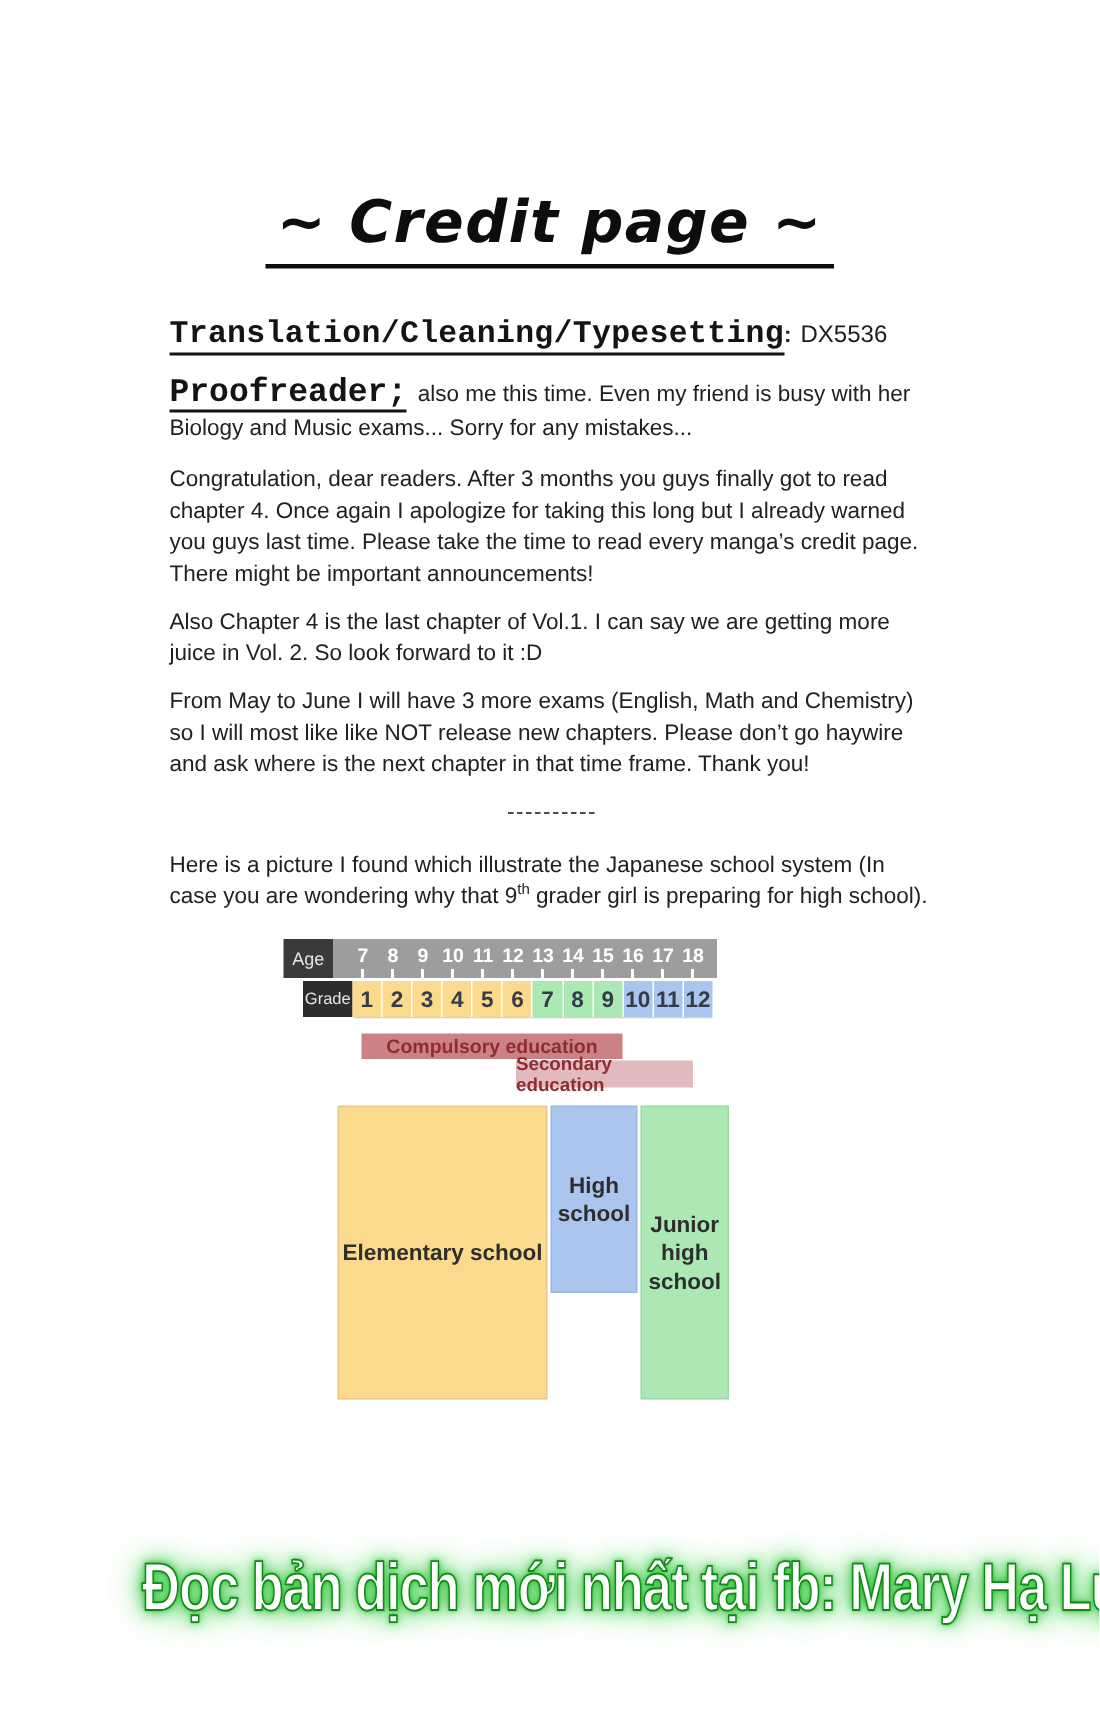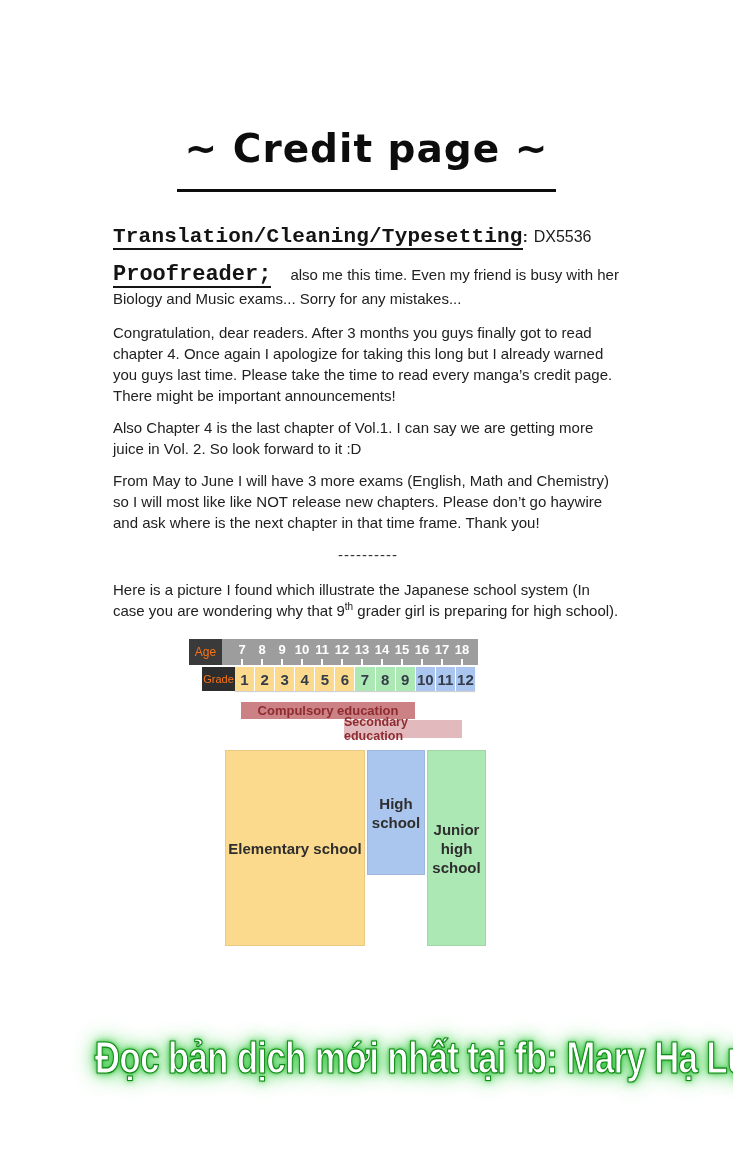--- a/index.html
+++ b/index.html
@@ -9,47 +9,47 @@
     background:#ffffff; overflow:hidden;
     font-family:"Liberation Sans", sans-serif; color:#212121;
   }
 
   
   .title {
     margin-top:126px; text-align:center;
     font-family:"DejaVu Sans", sans-serif; font-weight:700;
     font-size:39px; color:#0d0d0d; letter-spacing:1px;
   }
-  .title .underlined { border-bottom:3px solid #0d0d0d; padding:0 8px 18px; display:inline-block; }
+  .title .underlined { border-bottom:3px solid #0d0d0d; padding:0 8px 5px; display:inline-block;font-style:italic; }
 
   .content { margin:34px 113px 0; width:510px; }
   .content p { font-size:15px; line-height:21px; margin-bottom:11px; }
 
   .hand {
     font-family:Liberation Mono, monospace; font-weight:700; color:#141414;
   }
   .lbl-underline { border-bottom:2px solid #141414; padding-bottom:1px; display:inline-block; }
   .cred-line { line-height:30px; margin-bottom:14px !important; }
   .cred-label { font-size:21px; letter-spacing:0.2px; }
   .cred-colon { font-size:15px; font-weight:700; }
   .cred-value { font-size:16px; color:#1c1c1c; padding-left:6px; }
   .proof-line { line-height:28px; margin-bottom:13px !important; font-size:15px; }
-  .proof-label { font-size:22px; margin-right:19px; }
+  .proof-label { font-size:22px; margin-right:7px; }
 
   .divider { text-align:center; color:#333; letter-spacing:1px; margin:10px 0 14px !important; }
   sup.nth { font-size:10px; vertical-align:super; line-height:0; }
 
   
   .diagram { position:relative; margin:18px 0 0 189px; width:300px; height:308px;
              font-family:"Liberation Sans", sans-serif; }
   .row { position:absolute; left:0; display:flex; }
   .age-row { top:0; height:26px; }
   .grade-row { top:28px; height:24px; }
   .lbl {
-    width:33px; height:100%; background:var(--label-bg,#3a3a3a); color:#f97316;
+    width:33px; height:100%; background:var(--label-bg,#3a3a3a); color:#e5e5e5;
     font-size:12px; display:flex; align-items:center; justify-content:center;
   }
   .grade-row .lbl { background:#2d2d2d; font-size:11px;margin-left:13px; }
   .age-bar { position:relative; width:256px; height:100%; background:var(--age-bar-bg,#9d9d9d); }
   .age-nums { position:absolute; left:10px; top:1px; width:240px; display:flex; }
   .age-num { width:20px; text-align:center; color:#ffffff; font-weight:700; font-size:13px; line-height:19px; }
   .ticks {
     position:absolute; left:10px; bottom:0; width:240px; height:6px;
     background:repeating-linear-gradient(to right, transparent 0 9px, #ffffff 9px 11px, transparent 11px 20px);
   }

